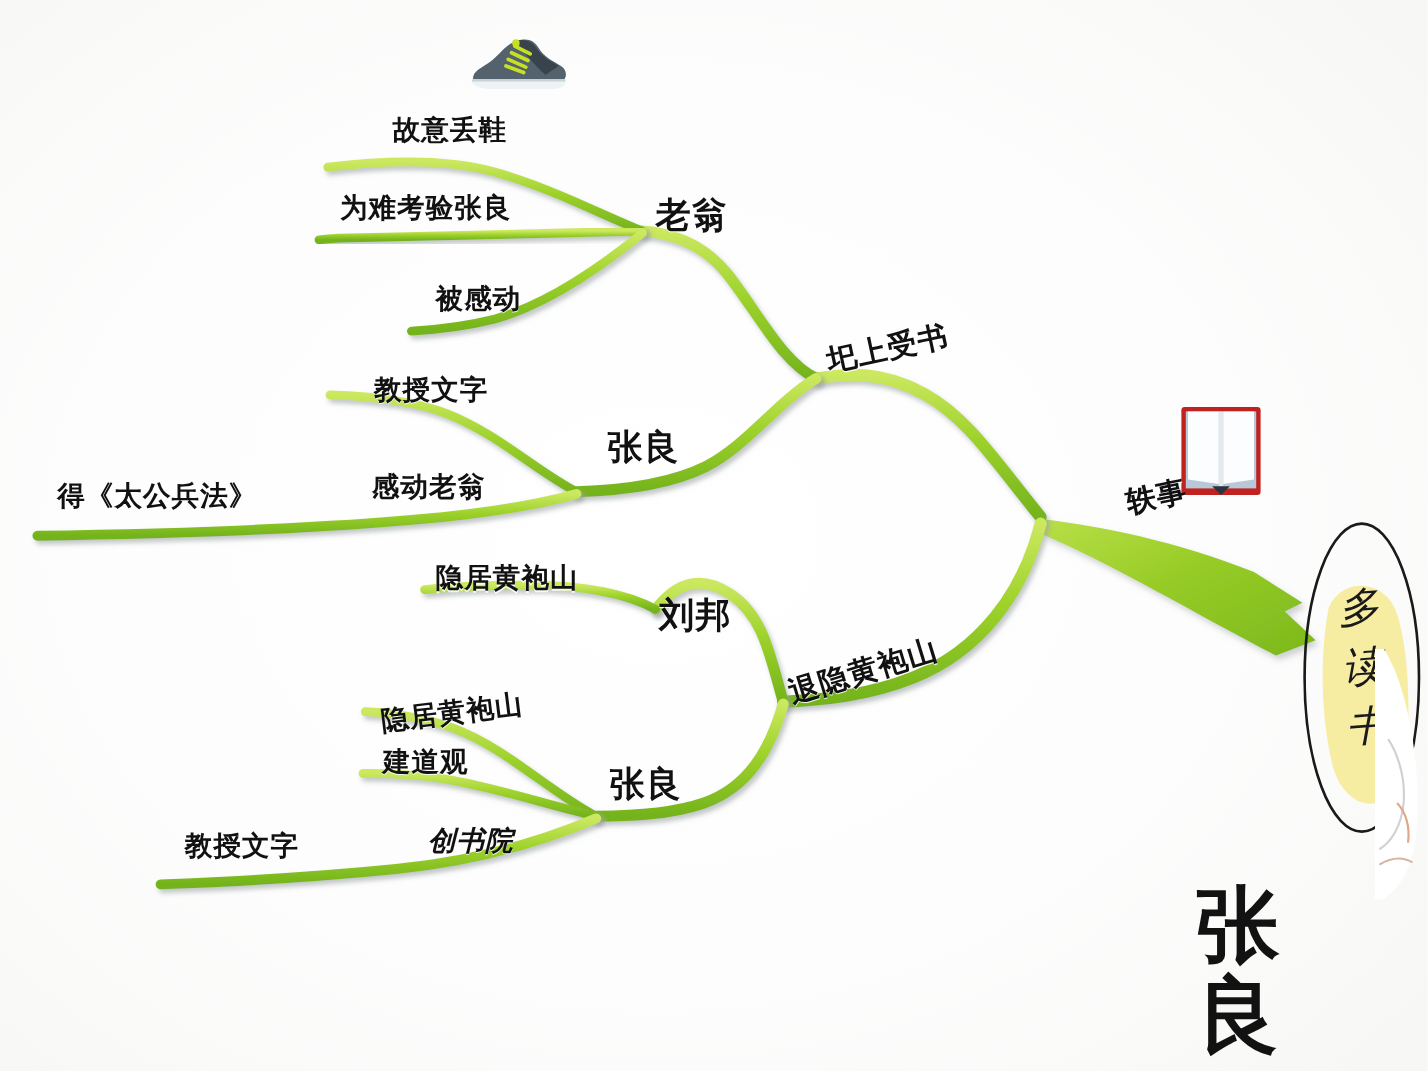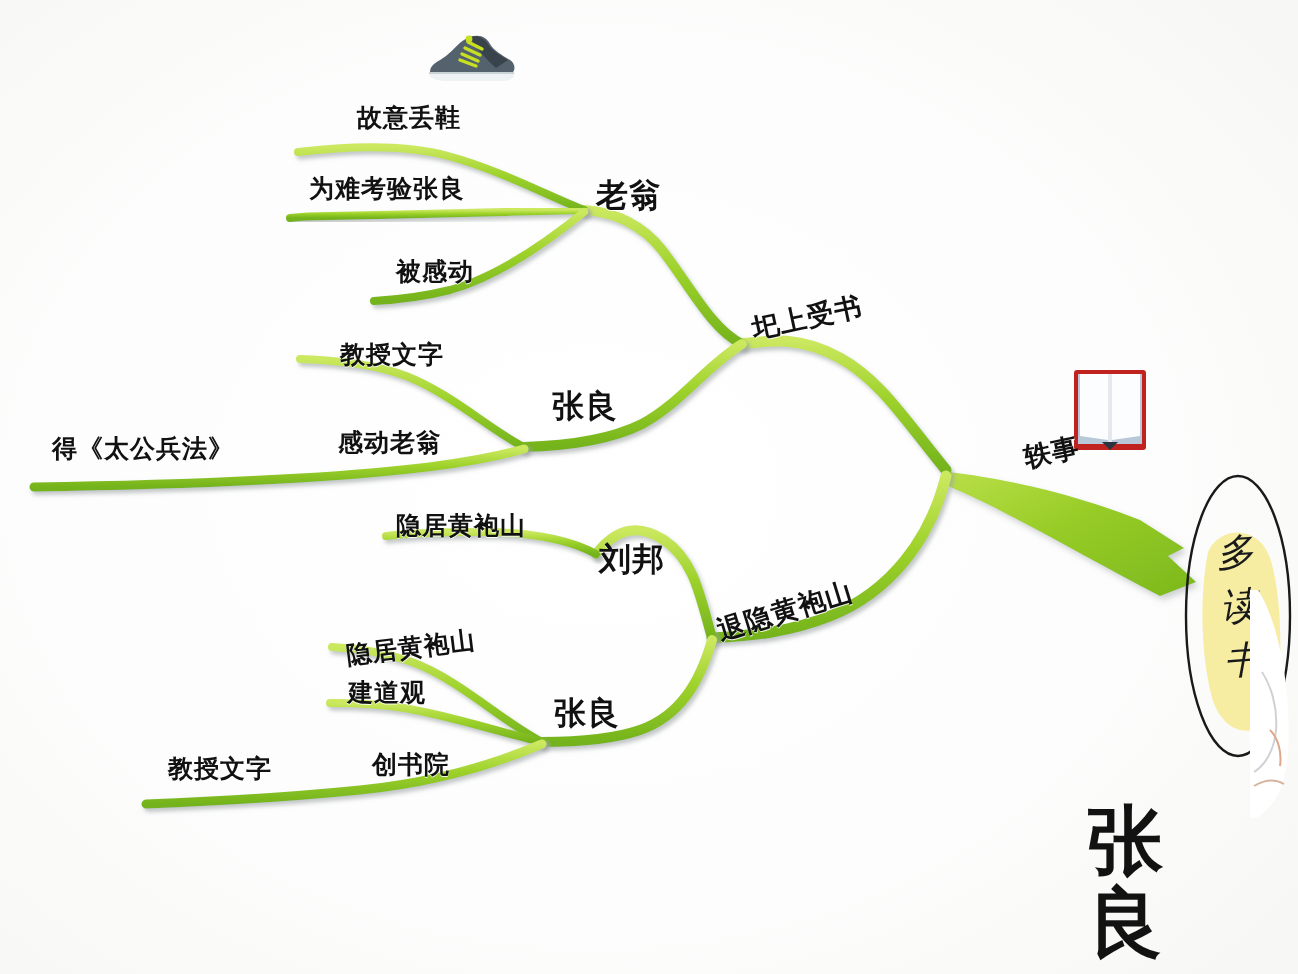--- a/index.html
+++ b/index.html
@@ -255,34 +255,34 @@
     <path d="M6 206 C16 200, 26 198, 36 204" fill="none" stroke="#d7b4a0" stroke-width="2"></path>
   </svg>
 
   <div class="lbl lvl3" style="left:357px;top:105px;">故意丢鞋</div>
   <div class="lbl lvl3" style="left:309px;top:176px;">为难考验张良</div>
   <div class="lbl lvl3" style="left:396px;top:259px;text-align:center;">被感动</div>
   <div class="lbl lvl2" style="left:596px;top:179px;">老翁</div>
 
   <div class="lbl lvl3" style="left:340px;top:342px;">教授文字</div>
   <div class="lbl lvl3" style="left:338px;top:430px;text-align:center;">感动老翁</div>
-  <div class="lbl lvl3" style="left:52px;top:438px;font-family:Liberation Mono, monospace;">得《太公兵法》</div>
+  <div class="lbl lvl3" style="left:52px;top:438px;">得《太公兵法》</div>
   <div class="lbl lvl2" style="left:552px;top:390px;">张良</div>
 
   <div class="lbl lvl1 rot-n12" style="left:755px;top:315px;">圯上受书</div>
 
   <div class="lbl lvl1 rot-n12" style="left:1027px;top:444px;">轶事</div>
 
   <div class="lbl lvl3" style="left:396px;top:513px;">隐居黄袍山</div>
   <div class="lbl lvl2" style="left:571px;top:543px;margin-left:28px;">刘邦</div>
   <div class="lbl lvl1 rot-n17" style="left:722px;top:617px;">退隐黄袍山</div>
 
   <div class="lbl lvl3 rot-n7" style="left:348px;top:643px;">隐居黄袍山</div>
   <div class="lbl lvl3" style="left:348px;top:680px;">建道观</div>
-  <div class="lbl lvl3" style="left:372px;top:752px;">创书院</div>
+  <div class="lbl lvl3" style="left:389px;top:752px;font-style:italic;">创书院</div>
   <div class="lbl lvl3" style="left:168px;top:756px;">教授文字</div>
   <div class="lbl lvl2" style="left:554px;top:697px;">张良</div>
 
   <div id="bigtitle">
     <span>张</span>
     <span>良</span>
   </div>
 
 </div>
 

